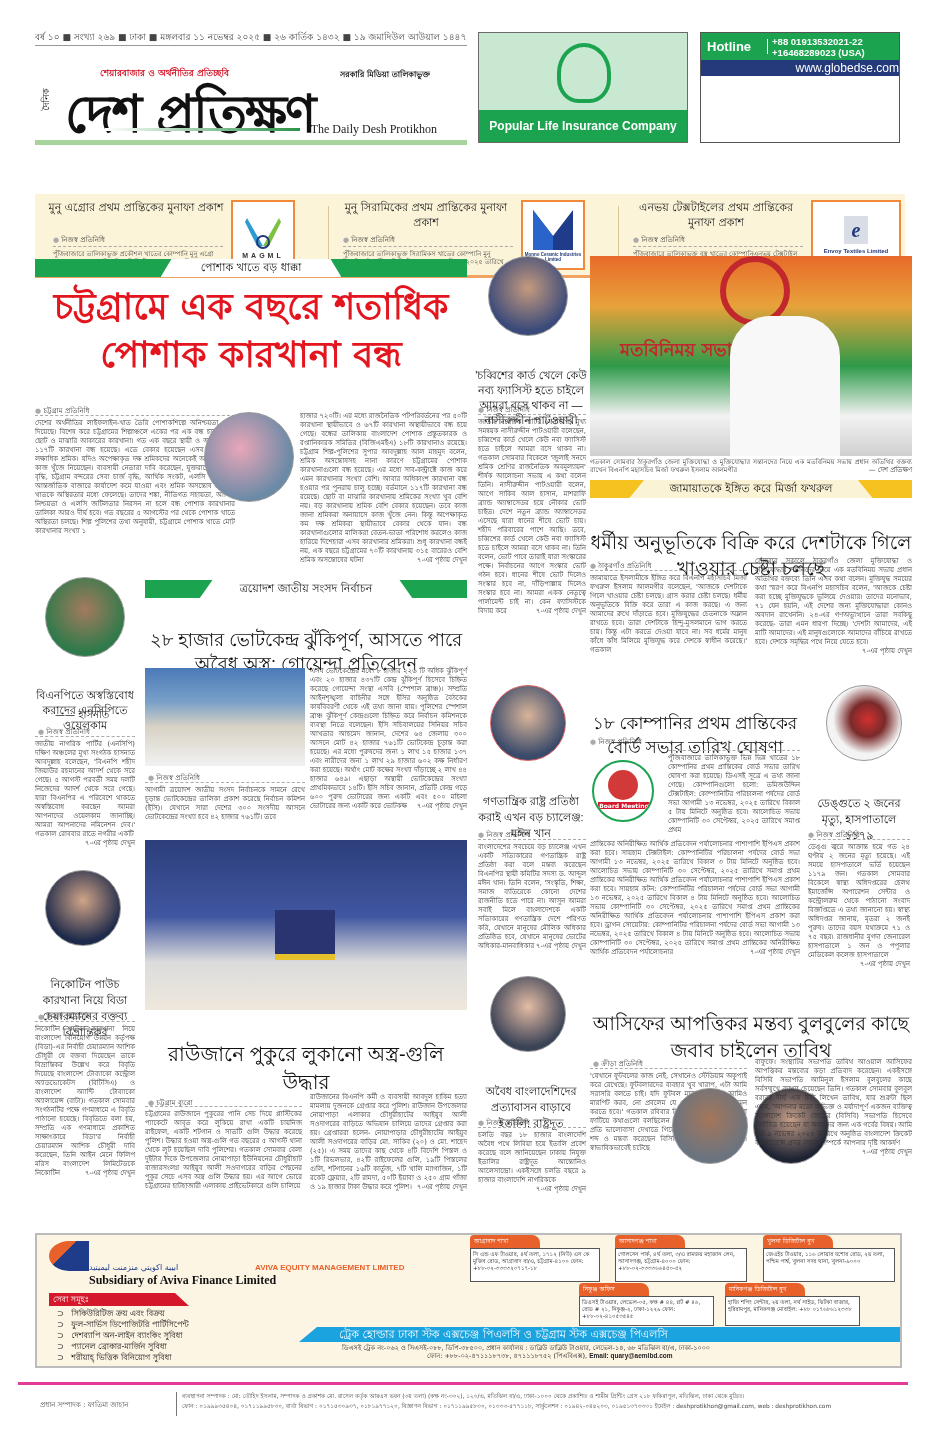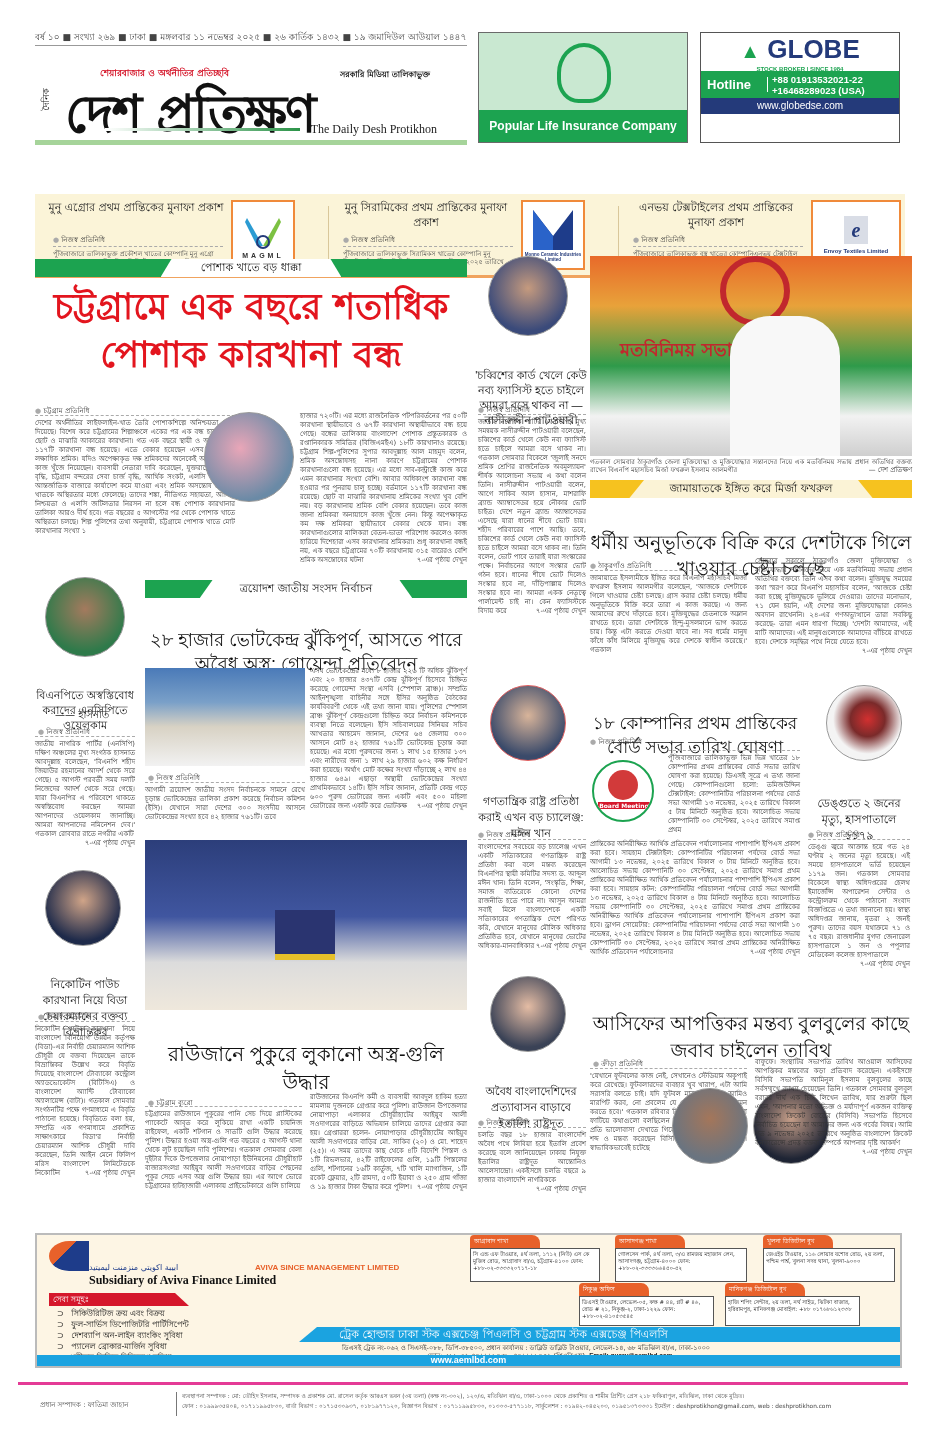--- a/index.html
+++ b/index.html
@@ -17,21 +17,21 @@
   .ad-plic { left: 478px; top: 32px; width: 210px; height: 111px; background: #c9e8d1; border: 1px solid #6a6a6a; }
   .ad-plic .logo { position: absolute; left: 78px; top: 10px; width: 54px; height: 60px; border: 4px solid #1ca350; border-radius: 50% 50% 40% 40%; }
   .ad-plic .name { position: absolute; left: 0; bottom: 0; width: 100%; height: 32px; background: #1ca350; color: #fff; font-family: "Liberation Sans", sans-serif; font-weight: bold; font-size: 12px; text-align: center; line-height: 32px; }
   .ad-globe { left: 700px; top: 32px; width: 200px; height: 111px; border: 1px solid #555; background: #fff; }
   .ad-globe .top { height: 28px; background: #243a7a; color: #fff; font-size: 9px; text-align: center; padding-top: 3px; line-height: 11px; }
   .ad-globe .brand { height: 38px; color: #243a7a; font-weight: bold; font-size: 26px; font-family: "Liberation Sans", sans-serif; text-align: center; line-height: 32px; position: relative; }
   .ad-globe .brand small { position: absolute; left: 0; right: 0; bottom: -2px; font-size: 6px; color: #1ca350; line-height: 8px; }
   .ad-globe .hot { height: 27px; background: #1ca350; color: #fff; font-family: "Liberation Sans", sans-serif; font-weight: bold; display: flex; align-items: center; padding: 0 6px; }
   .ad-globe .hot .lbl { font-size: 13px; border-right: 1px solid #fff; padding-right: 16px; margin-right: 4px; }
   .ad-globe .hot .nums { font-size: 9.5px; line-height: 11px; }
-  .ad-globe .web { height: 16px; background: #243a7a; color: #fff; font-family: "Liberation Sans", sans-serif; font-size: 10px; text-align: center; line-height: 16px; }
+  .ad-globe .web { height: 16px; background: #243a7a; color: #fff; font-family: "Liberation Sans", sans-serif; font-size: 12px; text-align: right; line-height: 16px; }
 
   .brief-strip { left: 35px; top: 150px; width: 870px; height: 84px; background: #fbf4d8; border-bottom: 3px solid #f0a35e; margin-top: 44px; }
   .brief { position: absolute; top: 6px; width: 280px; height: 72px; }
   .brief .hd { position: absolute; left: 0; top: 0; width: 178px; text-align: center; font-size: 11px; line-height: 15px; color: #222; }
   .brief .by { position: absolute; left: 6px; top: 34px; font-size: 7px; color: #333; }
   .brief .tx { position: absolute; left: 6px; top: 46px; width: 170px; font-size: 6.5px; line-height: 8px; color: #444; border-top: 1px dashed #aaa; padding-top: 3px; }
   .brief .logo { position: absolute; left: 184px; top: 0; width: 64px; height: 70px; border: 2px solid #f08a3a; background: #fff; display: flex; flex-direction: column; align-items: center; justify-content: center; font-size: 6px; color: #243a7a; font-weight: bold; text-align: center; font-family: "Liberation Sans", sans-serif; }
   .sep { position: absolute; top: 12px; width: 1px; height: 60px; background: #d9c79a; }
 
   .kicker { height: 18px; background: #1ca350; text-align: center; font-size: 11px; line-height: 18px; color: #111; position: absolute; }
@@ -63,25 +63,20 @@
   <div class="mast-line"></div>
   <div class="mast-eng">The Daily Desh Protikhon</div>
 </div>
 <div class="abs green-rule"></div>
 
 <div class="abs ad-plic">
   <div class="logo"></div>
   <div class="name">Popular Life Insurance Company Ltd</div>
 </div>
 <div class="abs ad-globe">
-  <div class="brand">
-    <span style="color:#1ca350;font-size:20px;">▲</span>
-    <span>GLOBE</span>
-    <small>STOCK BROKER | SINCE 1984</small>
-  </div>
   <div class="hot">
     <span class="lbl">Hotline</span>
     <span class="nums"><span>+88 01913532021-22</span><br><span>+16468289023 (USA)</span></span>
   </div>
   <div class="web">www.globedse.com</div>
 </div>
 
 <div class="abs brief-strip">
   <div class="brief" style="left:12px">
     <div class="hd">মুনু এগ্রোর প্রথম প্রান্তিকের মুনাফা প্রকাশ</div>
@@ -198,21 +193,21 @@
 <div class="abs hd-black" style="left:590px;top:982px;width:322px;font-size:19px;line-height:27px;">আসিফের আপত্তিকর মন্তব্য বুলবুলের কাছে জবাব চাইলেন তাবিথ</div>
 <div class="abs byline" style="left:593px;top:1058px;">ক্রীড়া প্রতিনিধি</div>
 <div class="abs body dashed" style="left:590px;top:1068px;width:157px;padding-top:3px;">'যেখানে ফুটবলের কাজ নেই, সেখানেও স্টেডিয়াম অকুপাই করে রেখেছে। ফুটবলারদের ব্যবহার খুব খারাপ, এটা আমি সরাসরি বলতে চাই। যদি ফুটবল মারামারি করে, আমিও মারপিট করব, নো প্রবলেম যে যেমন, তার সঙ্গে তেমন করতে হবে।' গতকাল রবিবার বিসিবির এক প্রোগ্রামে গলা ফাটিয়ে কথাগুলো বলছিলেন আসিফ আকবর। ক্রিকেটের প্রতি ভালোবাসা দেখাতে গিয়ে আরও অনেক আপত্তিকর শব্দ ও মন্তব্য করেছেন বিসিবির নতুন এই পরিচালক। স্বাভাবিকভাবেই চটেছে</div>
 <div class="circle" style="left:672px;top:1088px;width:76px;height:76px;background:radial-gradient(circle at 50% 40%,#a4765a,#6a7480 70%);"></div>
 <div class="circle" style="left:753px;top:1088px;width:76px;height:76px;background:radial-gradient(circle at 50% 40%,#c8a08a,#1e2434 70%);"></div>
 <div class="abs body" style="left:755px;top:1058px;width:157px;"><span>বাফুফে। সংস্থাটির সভাপতি তাবিথ আওয়াল আসিফের আপত্তিকর মন্তব্যের কড়া প্রতিবাদ করেছেন। একইসঙ্গে বিসিবি সভাপতি আমিনুল ইসলাম বুলবুলের কাছে সর্বসম্মুখে ব্যাখ্যা চেয়েছেন তিনি। গতকাল সোমবার বুলবুল বরাবর দীর্ঘ এক চিঠি লিখেন তাবিথ, যার শুরুটা ছিল এমন, 'আপনার মতো অভিজ্ঞ ও মর্যাদাপূর্ণ একজন ব্যক্তিত্ব বাংলাদেশ ক্রিকেট বোর্ডের (বিসিবি) সভাপতি হিসেবে নির্বাচিত হয়েছেন যা আমাদের জন্য এক গর্বের বিষয়। আমি গত ৯ নভেম্বর ২০২৫ তারিখে অনুষ্ঠিত বাংলাদেশ ক্রিকেট কনফারেন্সে প্রদত্ত বক্তব্য সম্পর্কে আপনার দৃষ্টি আকর্ষণ</span> <span class="more">৭-এর পৃষ্ঠায় দেখুন</span></div>
 
 <div class="abs ad-aviva">
   <div style="position:absolute;left:12px;top:6px;width:40px;height:30px;border-radius:50% 0 0 50%;background:linear-gradient(135deg,#e8612a 40%,#1e3c8a 40%);"></div>
   <div style="position:absolute;left:52px;top:28px;font-size:8px;color:#1e3c8a;">ابيبة اكويتي منزمنت ليميتيد</div>
-  <div style="position:absolute;left:218px;top:28px;font-size:8px;color:#e8612a;font-weight:bold;font-family:'Liberation Sans',sans-serif;">AVIVA SINCE MANAGEMENT LIMITED</div>
+  <div style="position:absolute;left:218px;top:28px;font-size:8px;color:#e8612a;font-weight:bold;font-family:'Liberation Sans',sans-serif;">AVIVA EQUITY MANAGEMENT LIMITED</div>
   <div style="position:absolute;left:52px;top:38px;font-size:12px;color:#111;font-weight:bold;font-family:Liberation Serif, serif;">Subsidiary of Aviva Finance Limited</div>
   <div style="position:absolute;left:12px;top:58px;width:140px;height:13px;background:#d5172b;color:#fff;font-size:8px;padding-left:4px;clip-path:polygon(0 0,90% 0,100% 100%,0 100%);">সেবা সমূহঃ</div>
   <ul style="position:absolute;left:20px;top:73px;list-style:none;font-size:8px;line-height:11px;color:#111;">
     <li>⊃&nbsp;&nbsp;&nbsp;<span>সিকিউরিটিজ ক্রয় এবং বিক্রয়</span></li>
     <li>⊃&nbsp;&nbsp;&nbsp;<span>ফুল-সার্ভিস ডিপোজিটরি পার্টিসিপেন্ট</span></li>
     <li>⊃&nbsp;&nbsp;&nbsp;<span>দেশব্যাপি অন-লাইন ব্যাংকিং সুবিধা</span></li>
     <li>⊃&nbsp;&nbsp;&nbsp;<span>প্যানেল ব্রোকার-মার্জিন সুবিধা</span></li>
     <li>⊃&nbsp;&nbsp;&nbsp;<span>শরীয়াহ্ ভিত্তিক বিনিয়োগ সুবিধা</span></li>
   </ul>
   <div style="position:absolute;left:433px;top:0;width:130px;">
@@ -231,21 +226,20 @@
     <div style="background:#e8612a;color:#fff;font-size:6px;padding:1px 4px;width:70px;border-radius:4px 8px 0 0;">নিকুঞ্জ অফিস</div>
     <div style="border:1px solid #555;background:#fff;font-size:5.5px;line-height:7px;padding:2px;height:30px;">ডিএসই টাওয়ার, লেভেল-০৫, কক্ষ # ৪৪, প্লট # ৪৬, রোড # ২১, নিকুঞ্জ-২, ঢাকা-১২২৯ ফোন: +৮৮-০২-৪১০৫৩৫৪৫</div>
   </div>
   <div style="position:absolute;left:688px;top:48px;width:135px;">
     <div style="background:#e8612a;color:#fff;font-size:6px;padding:1px 4px;width:80px;border-radius:4px 8px 0 0;">মানিকগঞ্জ ডিজিটাল বুথ</div>
     <div style="border:1px solid #555;background:#fff;font-size:5.5px;line-height:7px;padding:2px;height:30px;">হাজি শপিং সেন্টার, ২য় তলা, নর্থ সাইড, ঝিটকা বাজার, হরিরামপুর, মানিকগঞ্জ মোবাইল: +৮৮ ০১৭৬৮৬১২৩৩৮</div>
   </div>
   <div style="position:absolute;left:262px;top:92px;width:601px;height:15px;background:#1ba3e0;color:#fff;font-size:11px;line-height:15px;padding-left:40px;clip-path:polygon(3% 0,100% 0,100% 100%,0 100%);">ট্রেক হোল্ডার ঢাকা স্টক এক্সচেঞ্জ পিএলসি ও চট্টগ্রাম স্টক এক্সচেঞ্জ পিএলসি</div>
   <div style="position:absolute;left:305px;top:108px;font-size:6.5px;color:#222;">ডিএসই ট্রেক নং-০৬২ ও সিএসই-০৮৮, ডিপি-৩৮৫০০, প্রধান কার্যালয় : ডাব্লিউ ডাব্লিউ টাওয়ার, লেভেল-১৪, ৬৮ মতিঝিল বা/এ, ঢাকা-১০০০</div>
   <div style="position:absolute;left:390px;top:116px;font-size:6.5px;color:#222;"><span>ফোন: +৮৮-০২-৪৭১১১৮৭৩৮, ৪৭১১১৮৭৫২ (পিএবিএক্স),</span> <b style="font-family:'Liberation Sans',sans-serif;">Email: quary@aemlbd.com</b></div>
-  <div style="position:absolute;left:0;bottom:0;width:100%;height:11px;background:#1ba3e0;color:#fff;font-size:9px;font-weight:bold;text-align:center;line-height:11px;font-family:'Liberation Sans',sans-serif;">www.aemlbd.com</div>
 </div>
 
 <div class="abs footer-rule"></div>
 <div class="abs footer">
   <div style="position:absolute;left:22px;top:7px;font-size:7px;">প্রধান সম্পাদক : ফাতিমা জাহান</div>
   <div style="position:absolute;left:158px;top:0;width:1px;height:24px;background:#777;"></div>
   <div style="position:absolute;left:164px;top:0;width:736px;font-size:5.8px;line-height:9px;white-space:nowrap;overflow:hidden;">ব্যবস্থাপনা সম্পাদক : মো: তৌহিদ ইসলাম, সম্পাদক ও প্রকাশক মো. রাসেল কর্তৃক আরএস ভবন (৩য় তলা) (কক্ষ নং-৩০২), ১২০/এ, মতিঝিল বা/এ, ঢাকা-১০০০ থেকে প্রকাশিত ও শামীম প্রিন্টিং প্রেস ২১৮ ফকিরাপুল, মতিঝিল, ঢাকা থেকে মুদ্রিত।</div>
   <div style="position:absolute;left:164px;top:10px;width:736px;font-size:5.8px;line-height:9px;white-space:nowrap;overflow:hidden;">ফোন : ০১৯৯৯৩৫৪০৪, ০১৭১১৯৯৫৮৩০, বার্তা বিভাগ : ০১৭১৫৩০৯৩৭, ০১৮১৯৭৭১২০, বিজ্ঞাপন বিভাগ : ০১৭১১৯৯৫৮৩০, ০১৩০৩-৫৭৭১১৮, সার্কুলেশন : ০১৯৪২-০৪৫২০৩, ০১৯৫১৩৭৩৩৩১ ইমেইল : deshprotikhon@gmail.com, web : deshprotikhon.com</div>
 </div>
 

